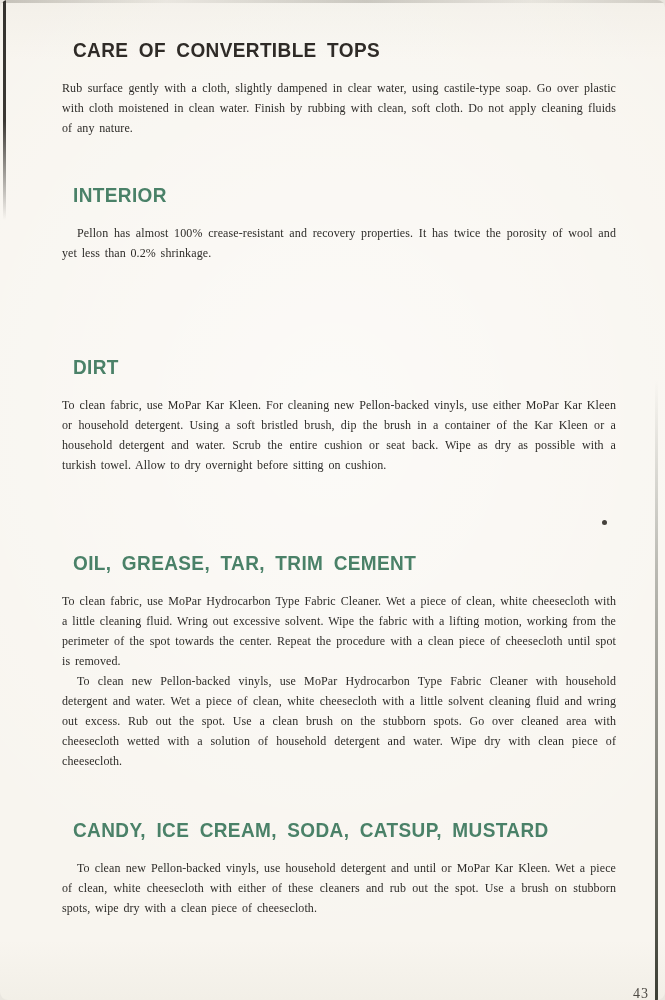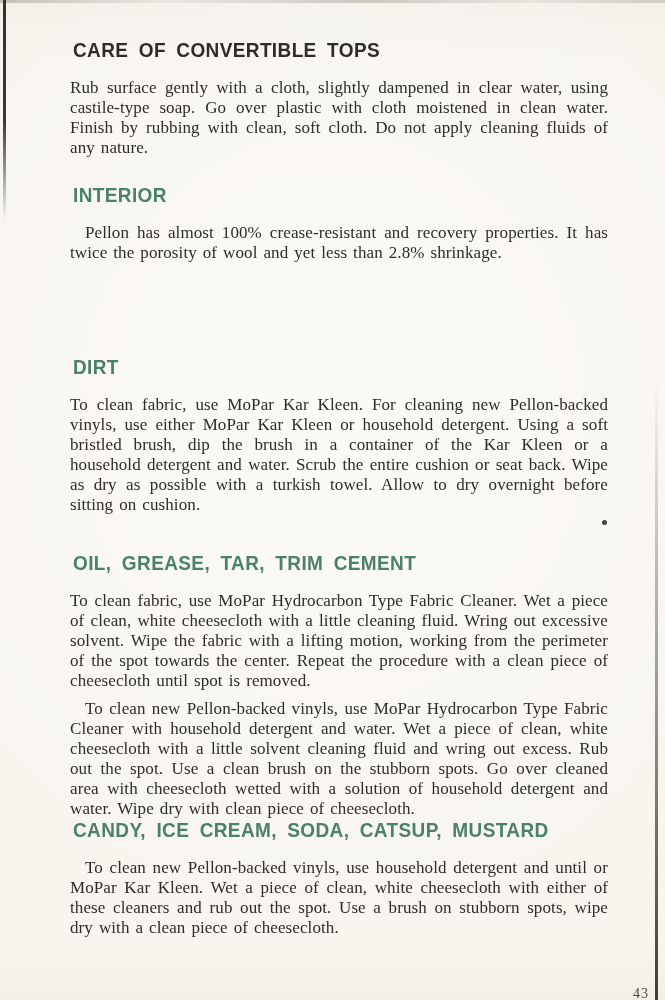--- a/index.html
+++ b/index.html
@@ -6,20 +6,21 @@
   .page {
     position: relative;
     width: 665px;
     height: 1000px;
     overflow: hidden;
     background-color: #f7f4ee;
     background-image:
       radial-gradient(ellipse 120% 90% at 50% 42%, rgba(255,255,255,0.55) 0%, rgba(255,255,255,0) 60%),
       linear-gradient(180deg, #f3f0e9 0%, #f8f5ef 6%, #f8f5ef 94%, #f2efe7 100%);
     font-family: "Liberation Serif", serif;
+    border-radius: 8px;
   }
   
   .edge-top {
     position: absolute; top: 0; left: 0; width: 665px; height: 3px;
     background: linear-gradient(to right,
       rgba(140,136,126,0.45), rgba(140,136,126,0.10) 25%,
       rgba(140,136,126,0.40) 55%, rgba(140,136,126,0.12) 80%, rgba(140,136,126,0.35));
   }
   .edge-left {
     position: absolute; left: 3px; top: 0; width: 3px; height: 220px;
@@ -42,22 +43,22 @@
     line-height: 24px;
     letter-spacing: 0.4px;
     word-spacing: 5px;
     transform: scaleX(0.95);
     transform-origin: 0 50%;
     white-space: nowrap;
   }
   .sec h2.dark  { color: #2f2b27; }
   .sec h2.green { color: var(--accent, #4a8168); }
   .sec p {
-    margin: 8px;
-    font-size: 17px;
+    margin: 0;
+    font-size: 12px;
     line-height: 20px;
     color: #2e2c29;
     text-align: justify;
     word-spacing: 1.6px;
     letter-spacing: 0.1px;
   }
   .sec p.ind { text-indent: 15px; }
   .ink-dot {
     position: absolute; left: 602px; top: 520px;
     width: 5px; height: 5px; border-radius: 50%;
@@ -79,21 +80,21 @@
   <div class="edge-left"></div>
   <div class="edge-right"></div>
 
   <section class="sec" style="top:38px">
     <h2 class="dark">CARE OF CONVERTIBLE TOPS</h2>
     <p>Rub surface gently with a cloth, slightly dampened in clear water, using castile-type soap. Go over plastic with cloth moistened in clean water. Finish by rubbing with clean, soft cloth. Do not apply cleaning fluids of any nature.</p>
   </section>
 
   <section class="sec" style="top:183px">
     <h2 class="green">INTERIOR</h2>
-    <p class="ind">Pellon has almost 100% crease-resistant and recovery properties. It has twice the porosity of wool and yet less than 2.8% shrinkage.</p>
+    <p class="ind">Pellon has almost 100% crease-resistant and recovery properties. It has twice the porosity of wool and yet less than 0.2% shrinkage.</p>
   </section>
 
   <section class="sec" style="top:355px">
     <h2 class="green">DIRT</h2>
     <p>To clean fabric, use MoPar Kar Kleen. For cleaning new Pellon-backed vinyls, use either MoPar Kar Kleen or household detergent. Using a soft bristled brush, dip the brush in a container of the Kar Kleen or a household detergent and water. Scrub the entire cushion or seat back. Wipe as dry as possible with a turkish towel. Allow to dry overnight before sitting on cushion.</p>
   </section>
 
   <section class="sec" style="top:551px">
     <h2 class="green">OIL, GREASE, TAR, TRIM CEMENT</h2>
     <p>To clean fabric, use MoPar Hydrocarbon Type Fabric Cleaner. Wet a piece of clean, white cheesecloth with a little cleaning fluid. Wring out excessive solvent. Wipe the fabric with a lifting motion, working from the perimeter of the spot towards the center. Repeat the procedure with a clean piece of cheesecloth until spot is removed.</p>

